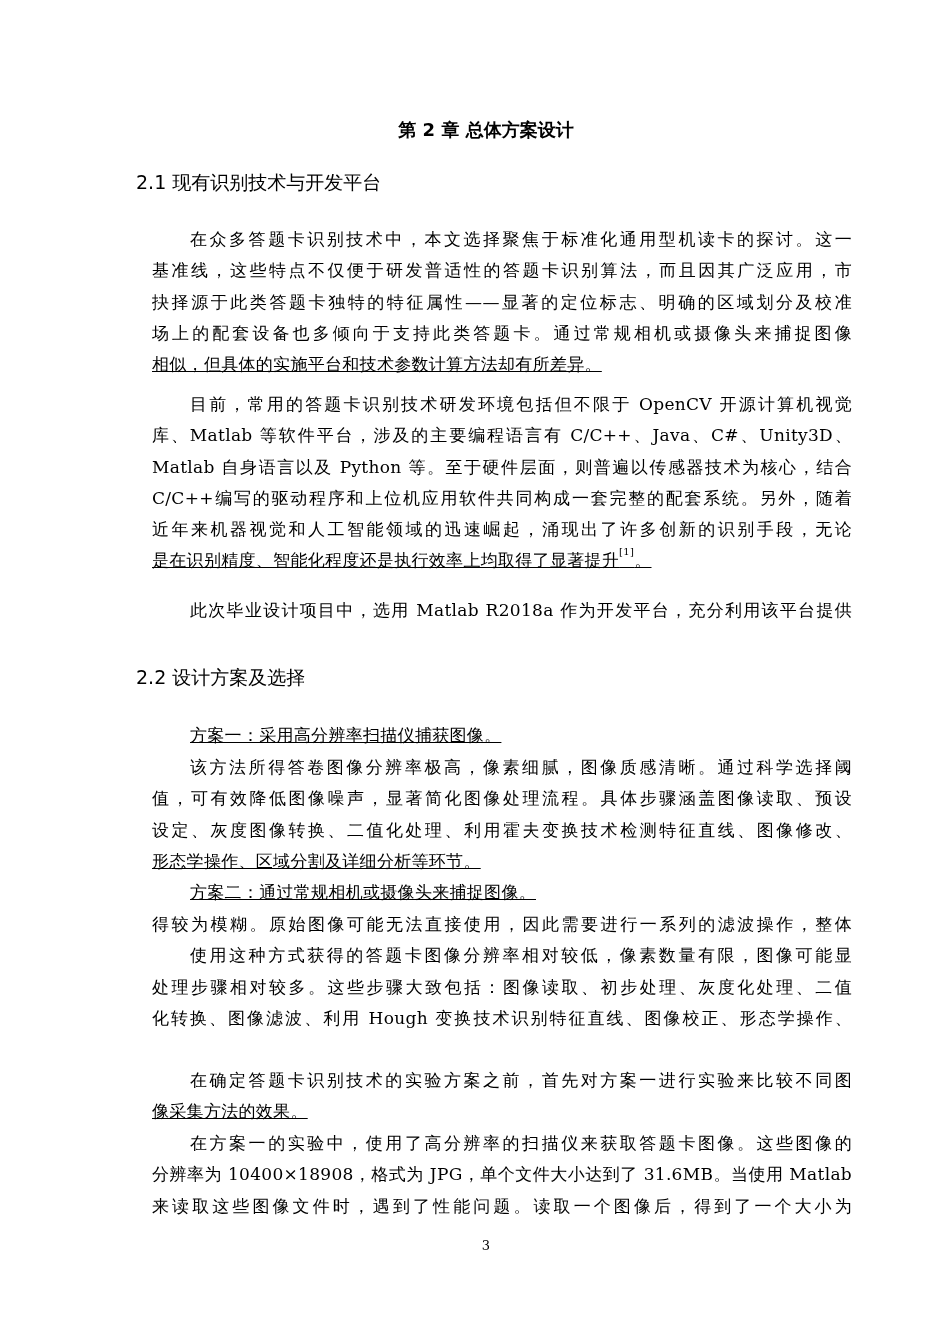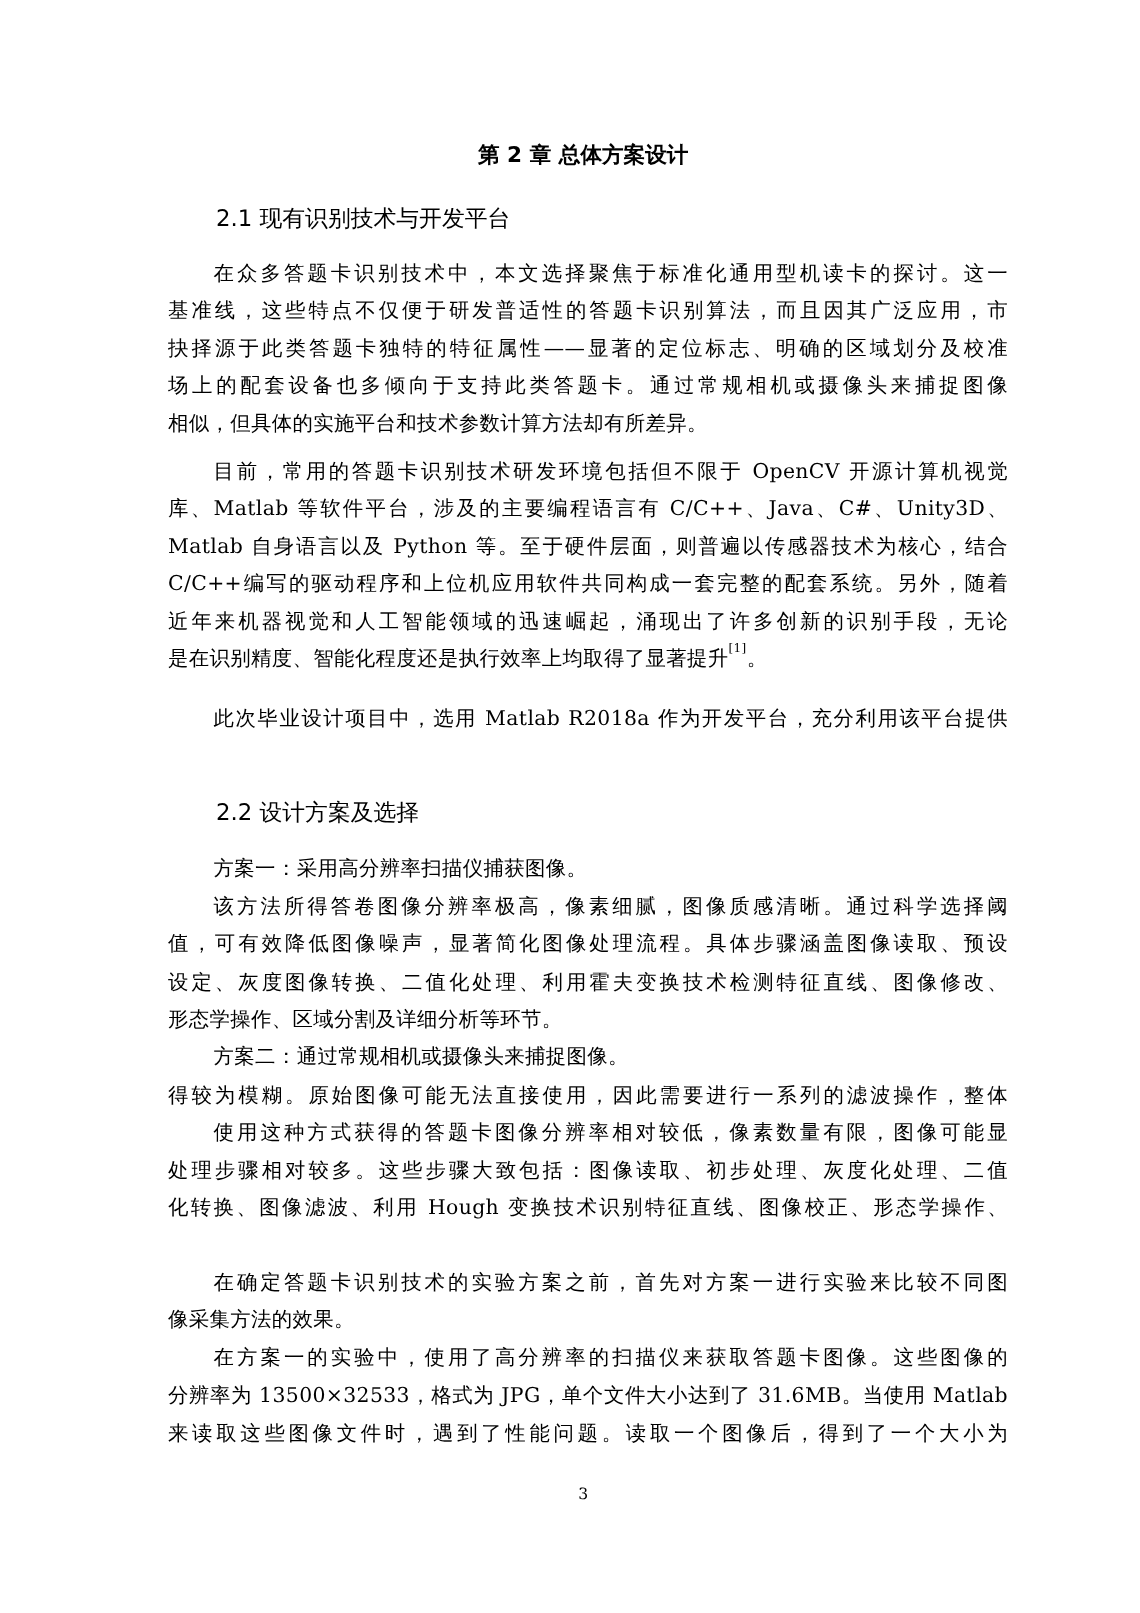--- a/index.html
+++ b/index.html
@@ -2,25 +2,25 @@
 <html><head>
 <meta charset="utf-8">
 <style>
   html, body { margin:0; padding:0; background:#ffffff; }
   body { width:950px; height:1344px; position:relative; overflow:hidden;
          font-family:"DejaVu Serif","Liberation Serif",serif; color:#000; }
   .page { position:absolute; left:136px; top:0; width:700px; }
   .chapter-title { position:absolute; left:0; width:700px; top:114px; text-align:center;
          font-family:"DejaVu Sans","Liberation Sans",sans-serif; font-weight:bold; font-size:18px; line-height:32px; }
   .sec { position:absolute; left:0; font-family:"DejaVu Sans","Liberation Sans",sans-serif;
-         font-size:19px; line-height:28px;margin-left:44px; }
-  .para { position:absolute; left:4px; width:700px; font-size:17px; line-height:31.3px;
-          text-align:justify; text-align-last:left; letter-spacing:0.3px; }
+         font-size:19px; line-height:28px; }
+  .para { position:absolute; left:16px; width:700px; font-size:17px; line-height:31.3px;
+          text-align:justify; text-align-last:left; letter-spacing:0.3px;margin-top:11px; }
   .para .line { display:block; height:31.3px; white-space:nowrap; text-align:justify; text-align-last:justify; }
-  .para .line.last { text-align-last:left; }
+  .para .line.last { text-align-last:left;text-decoration:underline; }
   .indent { padding-left:38px; }
   sup { font-size:10px; vertical-align:top; line-height:10px; position:relative; top:2px; }
   .page-num { position:absolute; left:0; width:700px; top:1238px; text-align:center; font-size:13px; }
 </style>
 </head>
 <body>
 
 <div class="page">
 
   <div class="chapter-title">第 2 章  总体方案设计</div>
@@ -72,18 +72,18 @@
     <span class="line">化转换、图像滤波、利用 Hough 变换技术识别特征直线、图像校正、形态学操作、</span>
   </div>
 
   <div class="para" style="top:1054px;">
     <span class="line indent">在确定答题卡识别技术的实验方案之前，首先对方案一进行实验来比较不同图</span>
     <span class="line last">像采集方法的效果。</span>
   </div>
 
   <div class="para" style="top:1117px;">
     <span class="line indent">在方案一的实验中，使用了高分辨率的扫描仪来获取答题卡图像。这些图像的</span>
-    <span class="line">分辨率为 13500×32533，格式为 JPG，单个文件大小达到了 31.6MB。当使用 Matlab</span>
+    <span class="line">分辨率为 10400×18908，格式为 JPG，单个文件大小达到了 31.6MB。当使用 Matlab</span>
     <span class="line">来读取这些图像文件时，遇到了性能问题。读取一个图像后，得到了一个大小为</span>
   </div>
 
   <div class="page-num">3</div>
 </div>
 
 </body></html>

